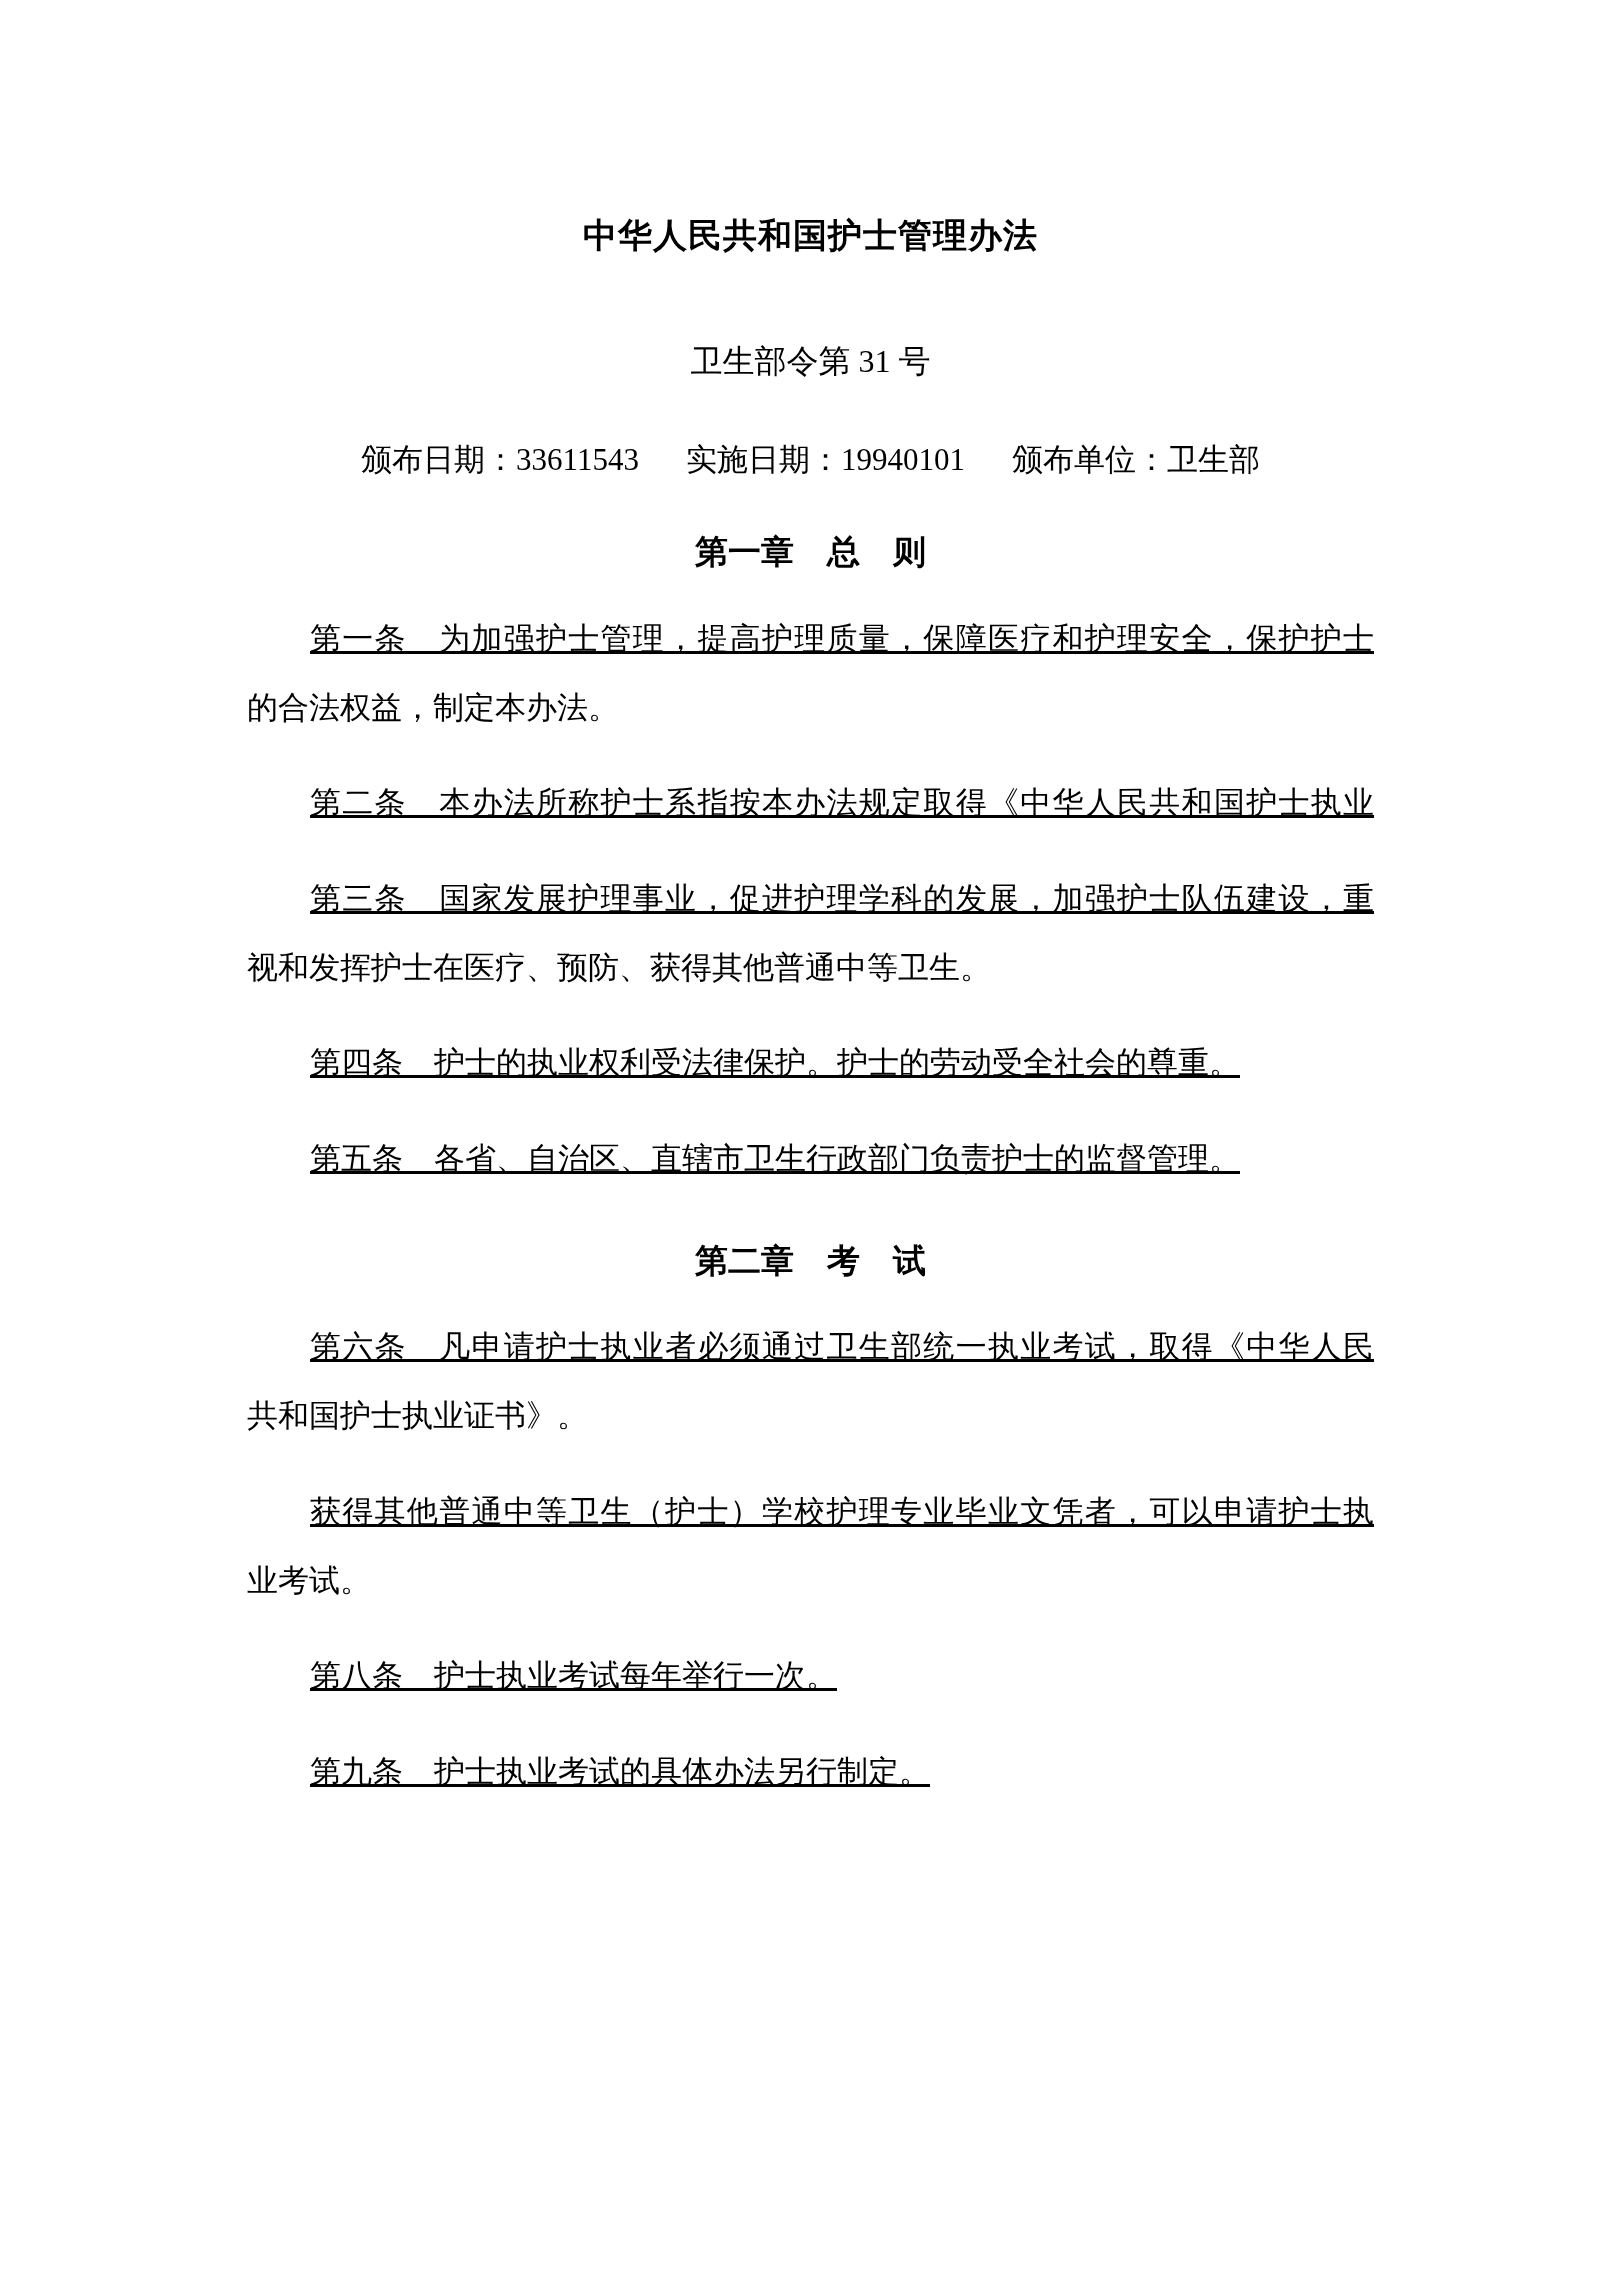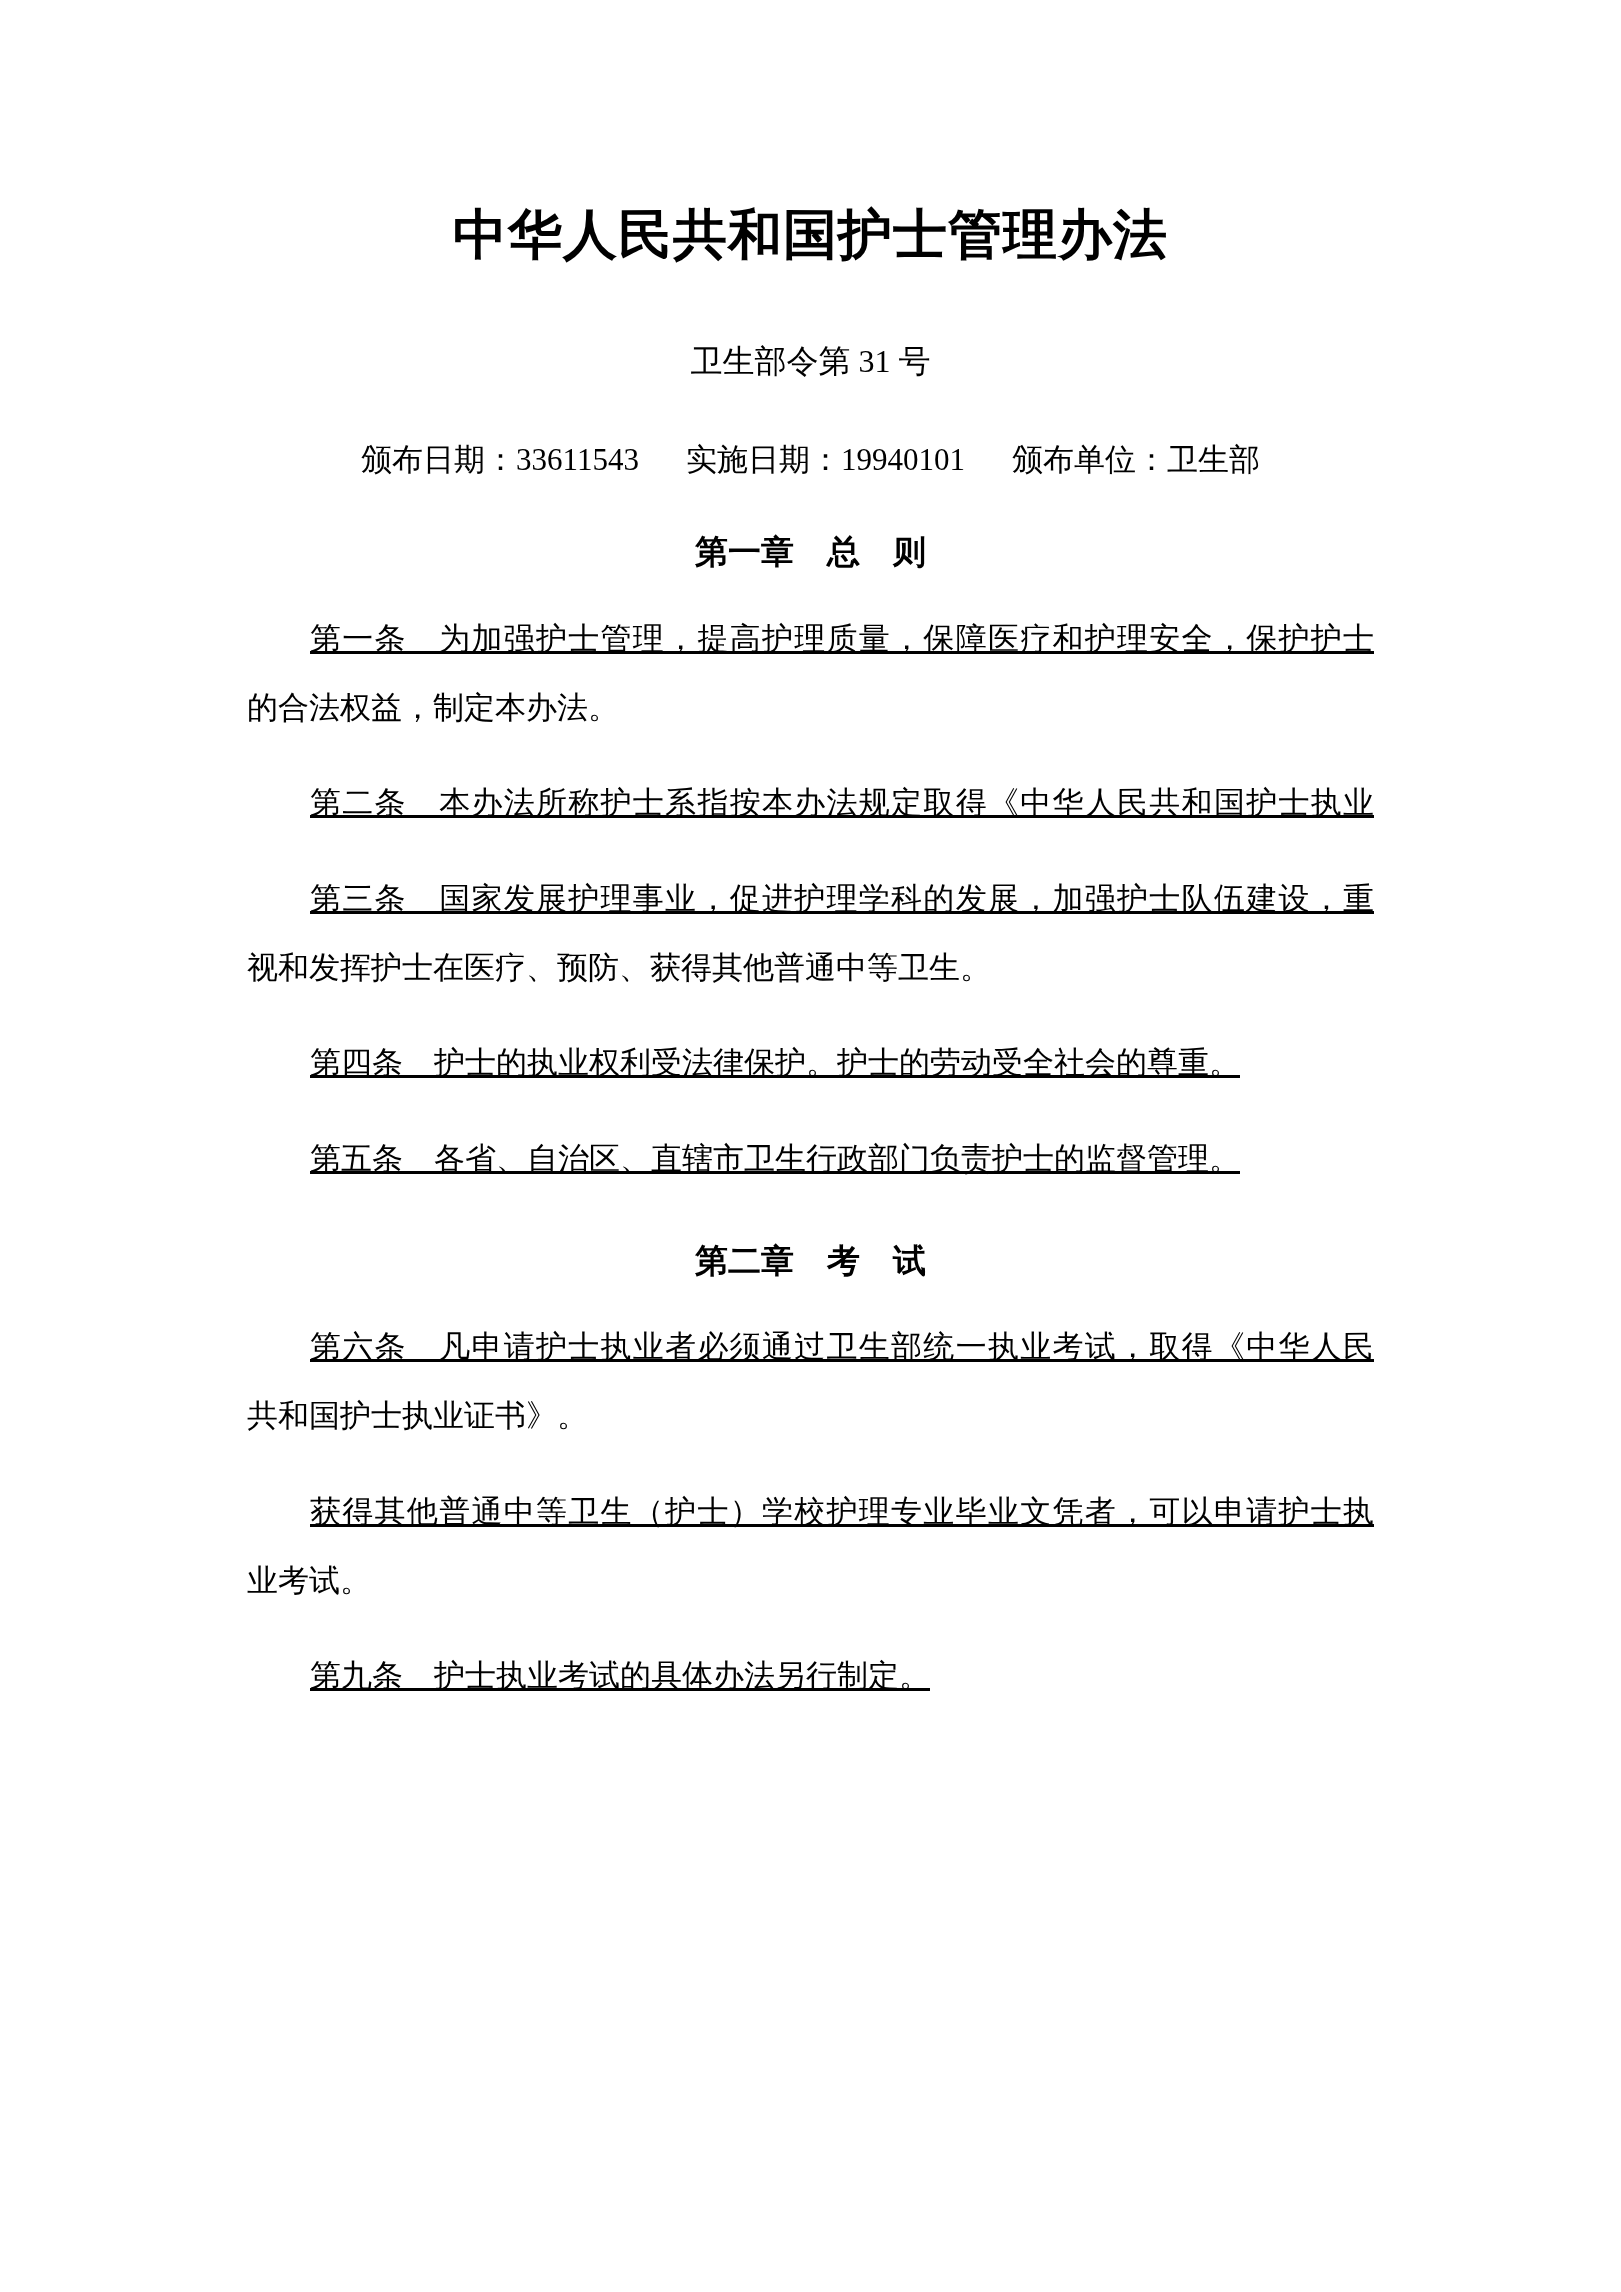--- a/index.html
+++ b/index.html
@@ -14,21 +14,21 @@
     font-family: "Liberation Serif", "DejaVu Serif", serif;
     color: #000000;
     overflow: hidden;
   }
   .page {
     width: 1127px;
     margin: 0 auto;
   }
   .title {
     margin: 201px auto 0 auto;
-    font-size: 54px;
+    font-size: 34px;
     font-weight: bold;
     line-height: 69px;
     text-align: center;
     letter-spacing: 1px;
     white-space: nowrap;
   }
   .subtitle {
     margin-top: 67px;
     font-size: 32px;
     line-height: 49px;
@@ -111,18 +111,21 @@
       <div class="chapter">第二章　考　试</div>
       <div class="para">
         <div class="line fill indent">第六条　凡申请护士执业者必须通过卫生部统一执业考试，取得《中华人民</div>
         <div class="line last">共和国护士执业证书》。</div>
       </div>
       <div class="para">
         <div class="line fill indent">获得其他普通中等卫生（护士）学校护理专业毕业文凭者，可以申请护士执</div>
         <div class="line last">业考试。</div>
       </div>
       <div class="para">
+        <div class="line last indent">第八条　护士执业考试每年举行一次。</div>
+      </div>
+      <div class="para">
         <div class="line last indent">第九条　护士执业考试的具体办法另行制定。</div>
       </div>
     </div>
 
 </div>
 
 
 </body></html>

